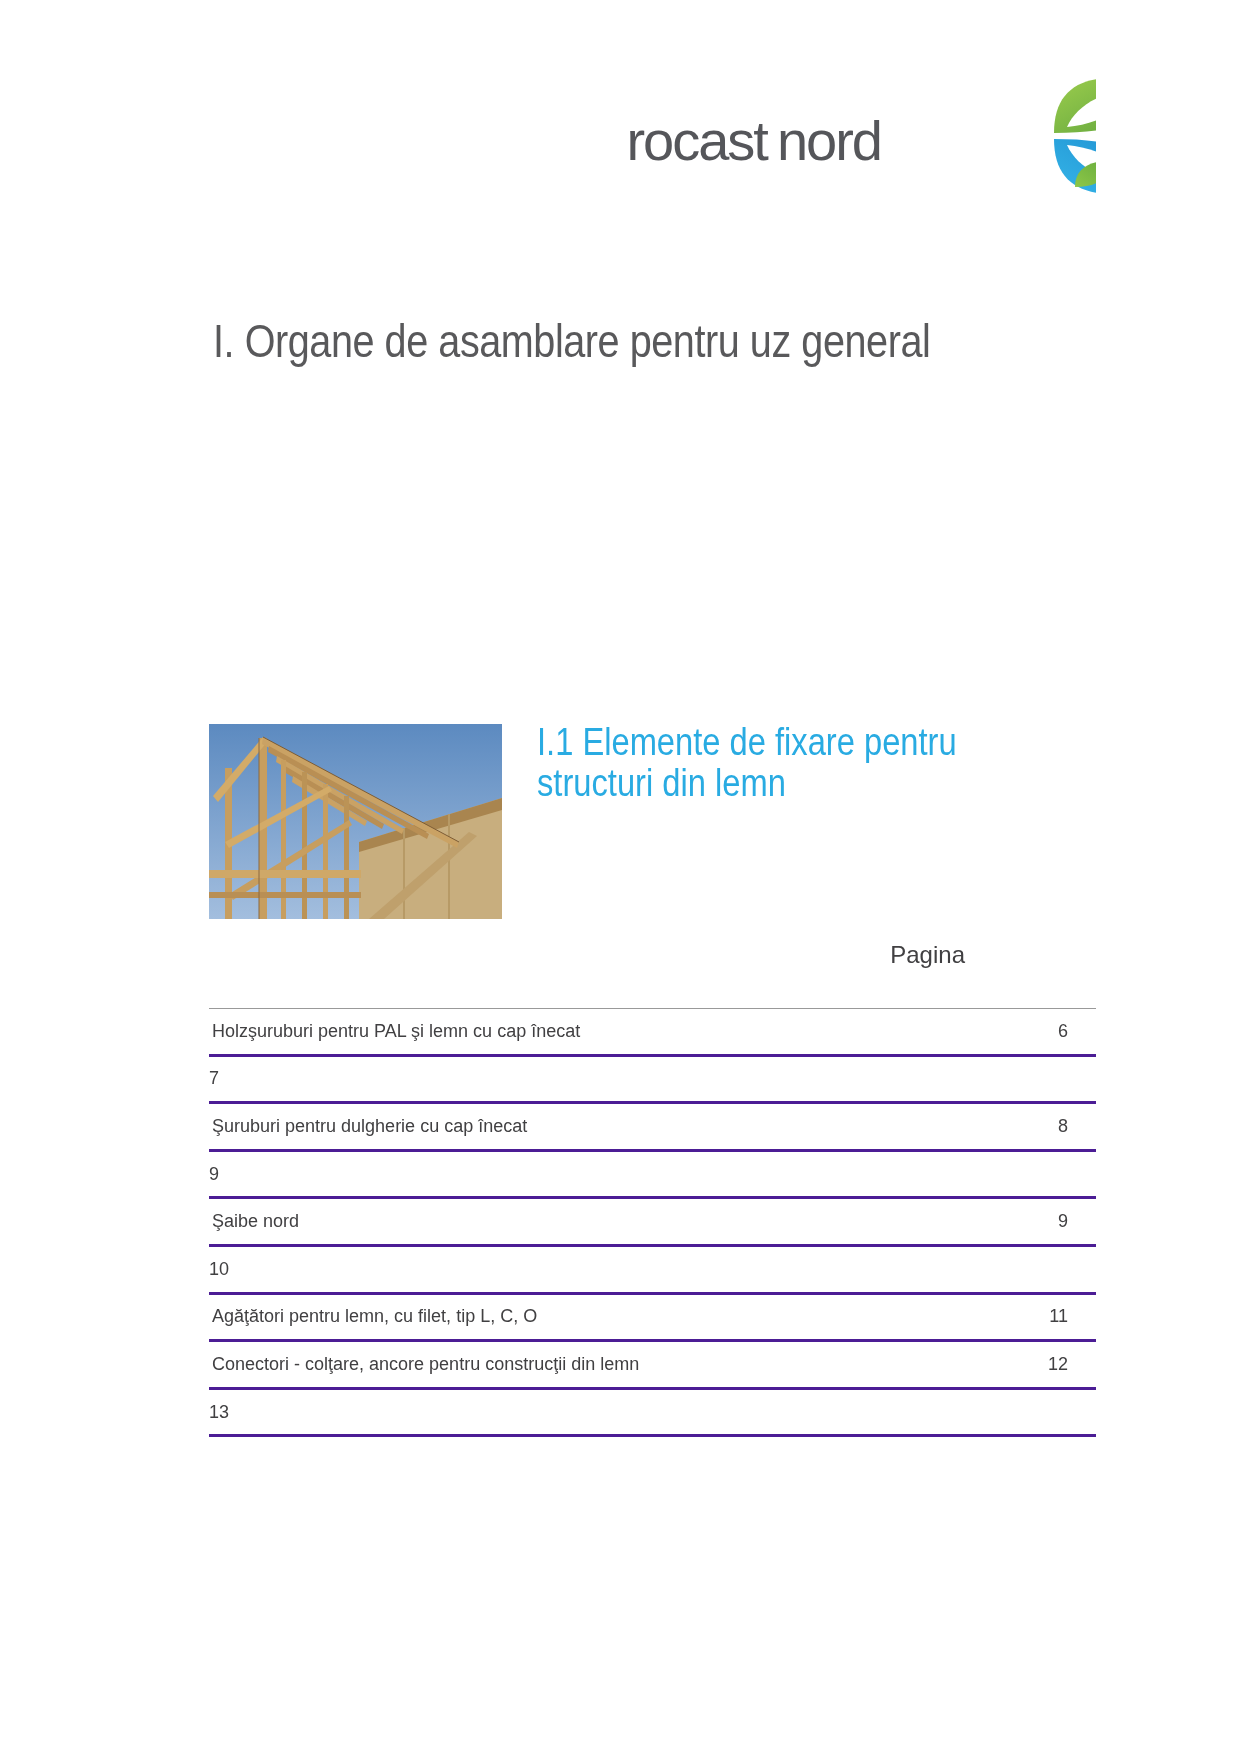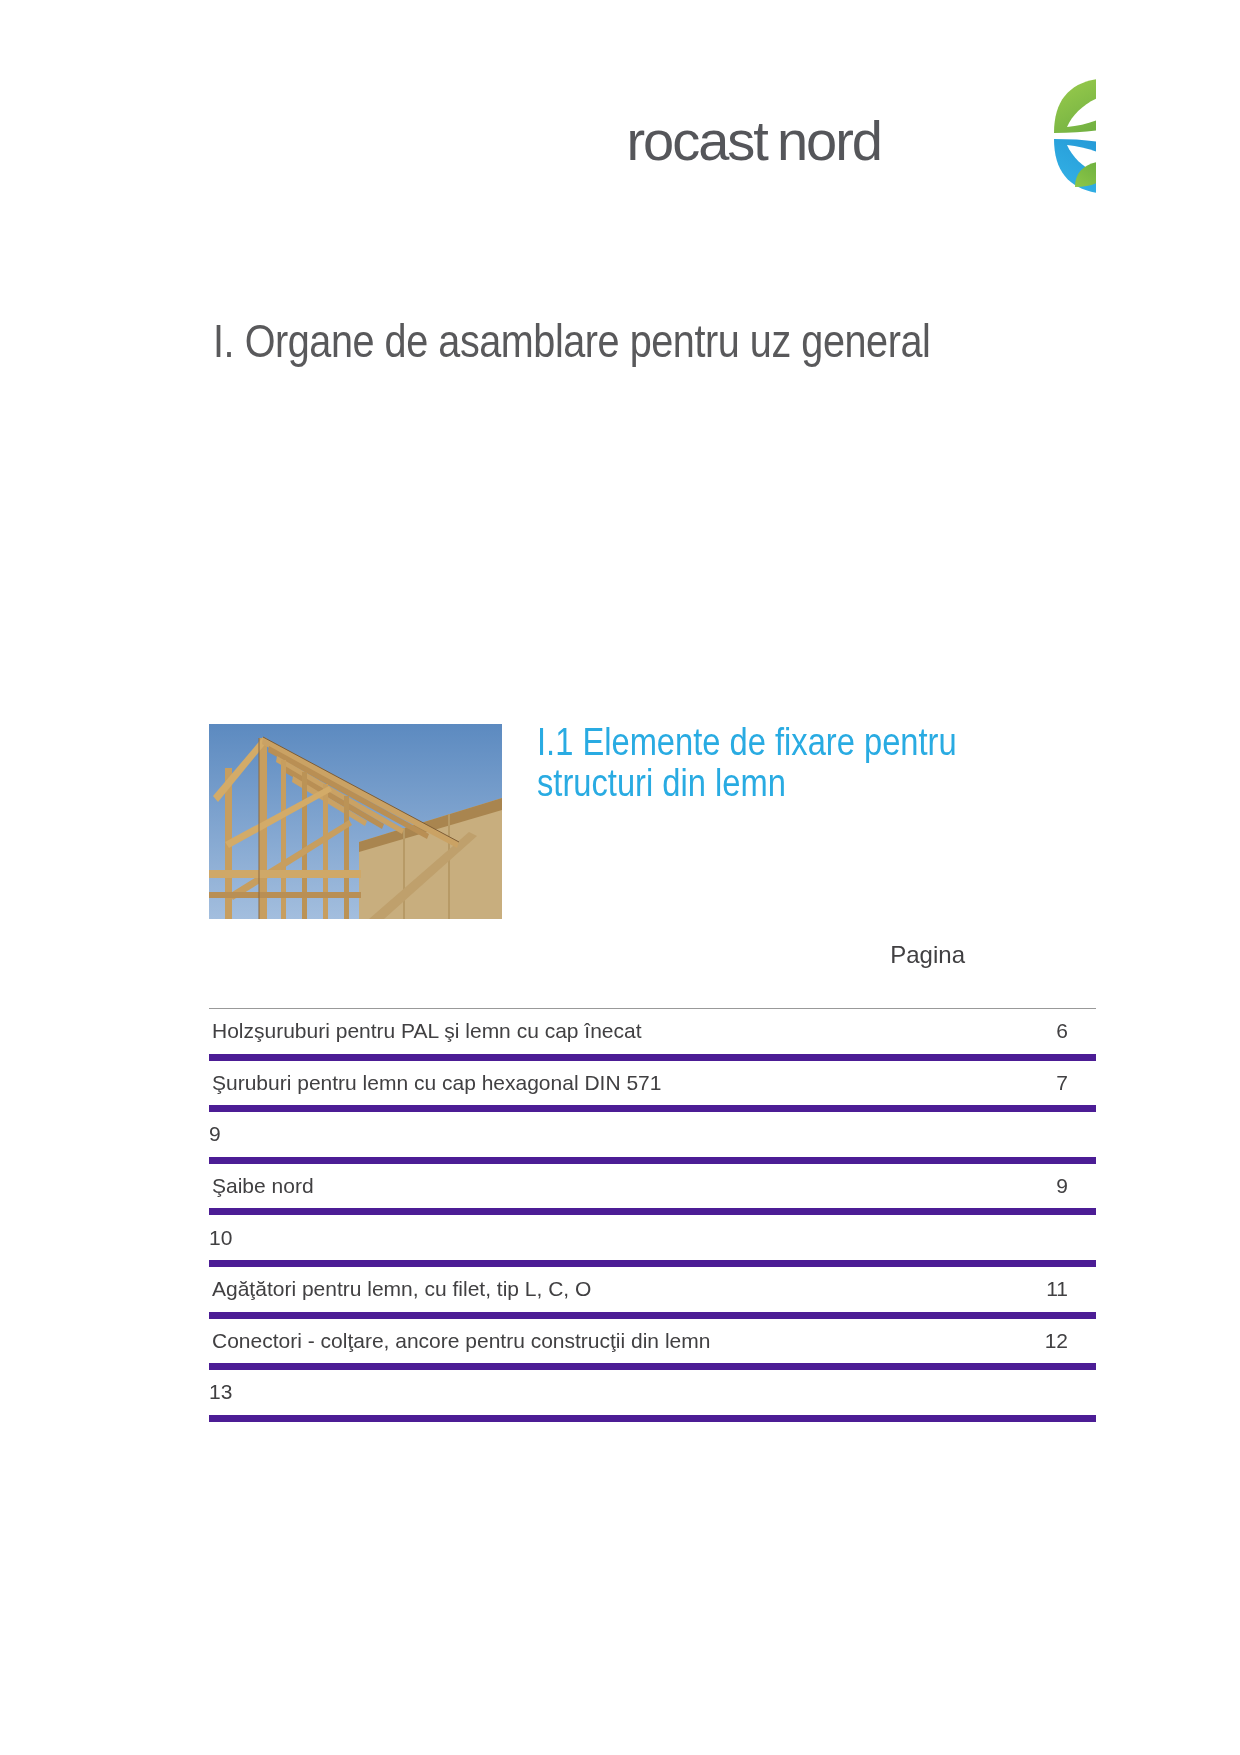--- a/index.html
+++ b/index.html
@@ -51,22 +51,22 @@
   .pagina-label{
     position:absolute;right:131px;top:941px;
     font-size:24px;color:#414042;
   }
   .toc{
     position:absolute;left:209px;top:1008px;width:909px;
     border-top:1px solid #999999;
   }
   .toc-row{
     display:flex;align-items:center;justify-content:space-between;
-    height:44.6px;border-bottom:7px solid #4c1d95;
-    font-size:21px;color:#414042;
+    height:44.6px;border-bottom:3px solid #4c1d95;
+    font-size:18px;color:#414042;
   }
   .toc-row .label{padding-left:3px;}
   .toc-row .pagenum{padding-right:50px;}
   
   .footer-gray{
     position:absolute;left:1096px;top:1698px;width:36px;height:57px;
     background:#e4e4e4;
   }
   .footer-red{
     position:absolute;left:1138px;top:1698px;width:12px;height:57px;
@@ -176,24 +176,27 @@
   <div class="pagina-label">Pagina</div>
 
   <div class="toc">
 
       <div class="toc-row">
         <span class="label">Holzşuruburi pentru PAL şi lemn cu cap înecat</span>
         <span class="pagenum">6</span>
       </div>
 
       <div class="toc-row">
-        <span class="label">Şuruburi pentru lemn cu cap hexagonal DIN 571</span>
         <span class="pagenum">7</span>
       </div>
 
+      <div class="toc-row">
+        <span class="label">Şuruburi pentru dulgherie cu cap înecat</span>
+        <span class="pagenum">8</span>
+      </div>
 
       <div class="toc-row">
         <span class="pagenum">9</span>
       </div>
 
       <div class="toc-row">
         <span class="label">Şaibe nord</span>
         <span class="pagenum">9</span>
       </div>
 

